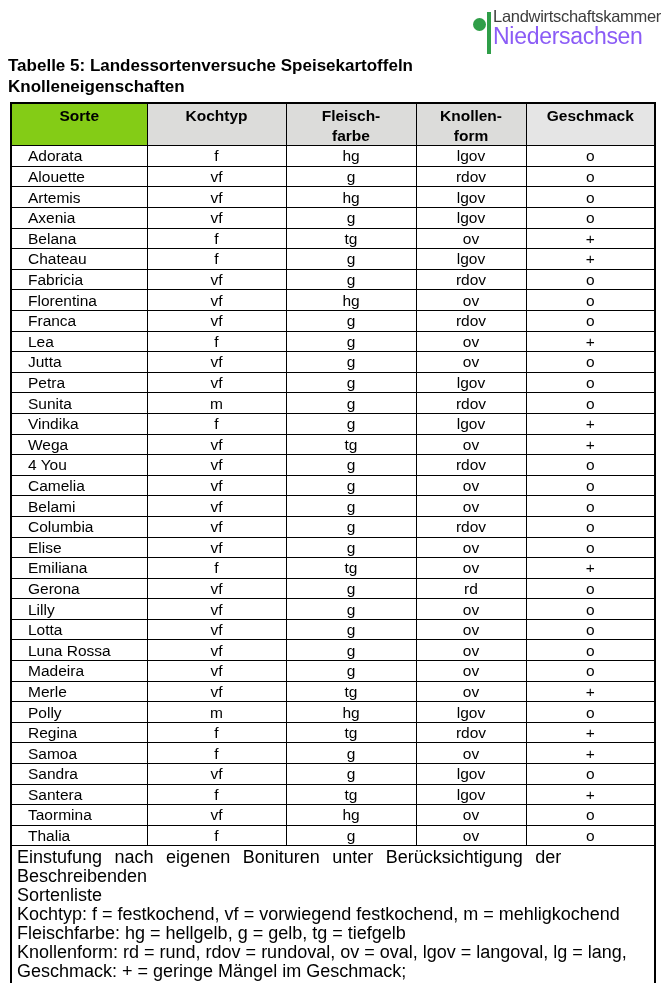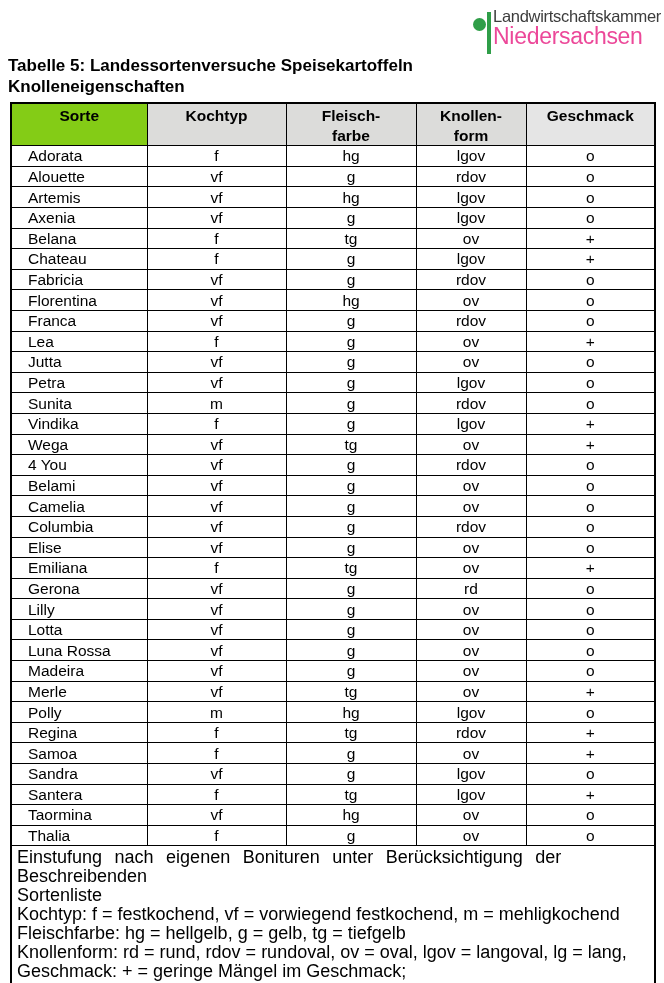--- a/index.html
+++ b/index.html
@@ -123,21 +123,21 @@
 <div class="page">
 
   <div class="logo-row">
     <div class="logo">
       <div class="logo-mark">
         <span class="logo-dot" style="background: rgb(47, 158, 72);"></span>
         <span class="logo-bar" style="background: rgb(47, 158, 72);"></span>
       </div>
       <div class="logo-text">
         <div class="logo-line1" style="color: rgb(60, 60, 60);">Landwirtschaftskammer</div>
-        <div class="logo-line2" style="color: #ec4899;">Niedersachsen</div>
+        <div class="logo-line2" style="color: #8b5cf6;">Niedersachsen</div>
       </div>
     </div>
   </div>
 
   <div class="doc-title">
     <div>Tabelle 5: Landessortenversuche Speisekartoffeln</div>
     <div>Knolleneigenschaften</div>
   </div>
 
   <table class="main">
@@ -266,28 +266,28 @@
           <td>+</td>
         </tr>
         <tr>
           <td class="left">4 You</td>
           <td>vf</td>
           <td>g</td>
           <td>rdov</td>
           <td>o</td>
         </tr>
         <tr>
+          <td class="left">Camelia</td>
+          <td>vf</td>
+          <td>g</td>
+          <td>ov</td>
+          <td>o</td>
+        </tr>
+        <tr>
           <td class="left">Belami</td>
-          <td>vf</td>
-          <td>g</td>
-          <td>ov</td>
-          <td>o</td>
-        </tr>
-        <tr>
-          <td class="left">Camelia</td>
           <td>vf</td>
           <td>g</td>
           <td>ov</td>
           <td>o</td>
         </tr>
         <tr>
           <td class="left">Columbia</td>
           <td>vf</td>
           <td>g</td>
           <td>rdov</td>

